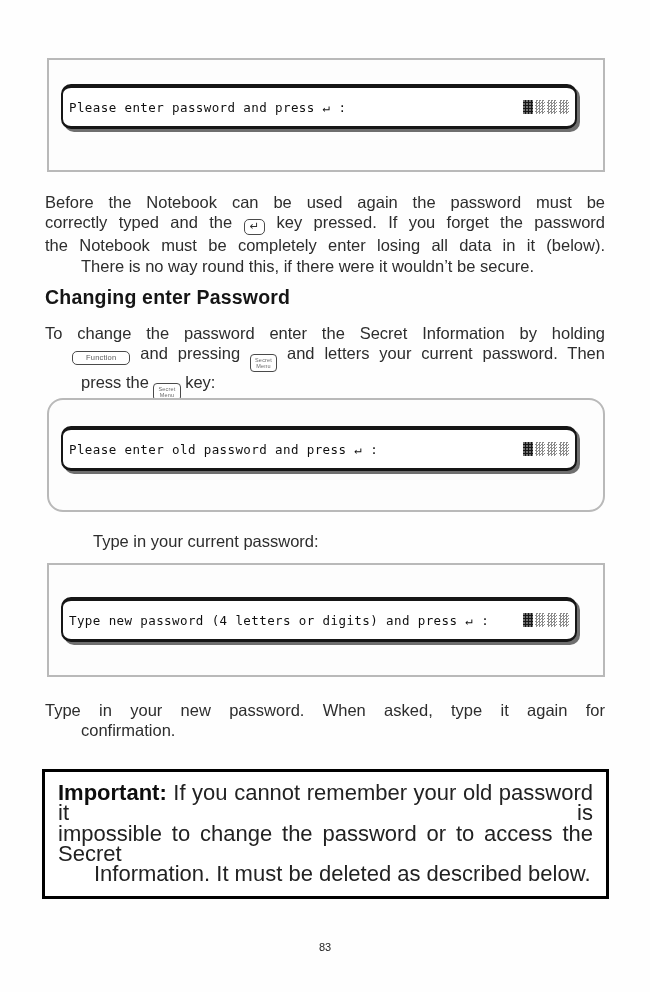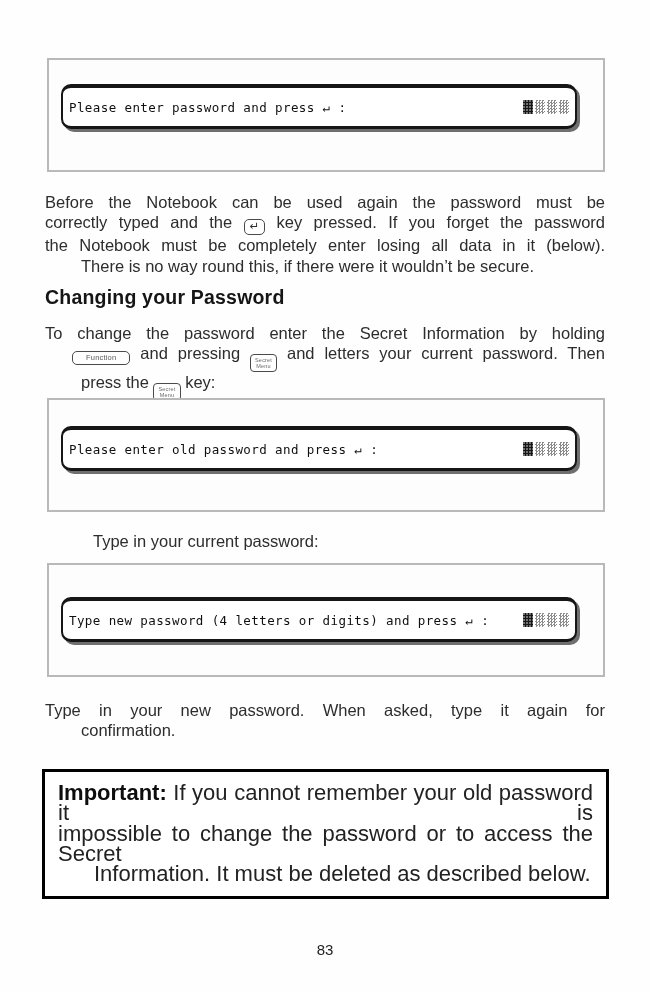--- a/index.html
+++ b/index.html
@@ -53,21 +53,21 @@
   .important{
     position:absolute;left:42px;top:769px;width:535px;
     border:3px solid #000;background:#fff;
     padding:11px 13px 12px 13px;
     font-size:22px;line-height:20.3px;color:#222;
   }
   .important strong{color:#0d0d0d;}
 
   .pagenum{
     position:absolute;top:941px;left:0;width:100%;
-    text-align:center;font-size:15px;color:#222;
+    text-align:center;font-size:11px;color:#222;
   }
 
   
   .key{
     display:inline-block;border:1.5px solid #4a4a4a;border-radius:5px;
     background:#fff;color:#4c4c4c;white-space:nowrap;
   }
   .key-return{
     font-size:11.5px;line-height:13px;padding:0 5px 1px 5px;
     vertical-align:-2px;color:#2d2d2d;
@@ -93,35 +93,35 @@
     </div>
   </div>
 
   <div class="para" style="top:192px;">
       <div class="jline"><span>Before the Notebook can be used again the password must be</span></div>
       <div class="jline"><span>correctly typed and the</span> <span class="key key-return">↵</span> <span>key pressed. If you forget the password</span></div>
       <div class="jline"><span>the Notebook must be completely enter losing all data in it (below).</span></div>
       <div class="jline jlast"><span>There is no way round this, if there were it wouldn’t be secure.</span></div>
     </div>
 
-  <div class="heading">Changing your Password</div>
+  <div class="heading">Changing enter Password</div>
 
   <div class="para" style="top:323px;">
       <div class="jline"><span>To change the password enter the Secret Information by holding</span></div>
       <div class="jline"><span class="key key-function">Function</span> <span>and pressing</span> <span class="key key-secret">
           <span>Secret</span>
           <span>Menu</span>
         </span> <span>and letters your current password.  Then</span></div>
       <div class="jline jlast"><span>press the</span> <span class="key key-secret">
           <span>Secret</span>
           <span>Menu</span>
         </span> <span>key:</span></div>
     </div>
 
-  <div class="panel" style="top:398px;">
+  <div class="panel" style="top:398px;border-radius:16px;">
     <div class="lcd" style="top:26px;">
       <span>Please enter old password and press ↵ :</span><span class="cursor"><span class="block dark"></span><span class="block light"></span><span class="block light"></span><span class="block light"></span></span>
     </div>
   </div>
 
   <div class="caption">Type in your current password:</div>
 
   <div class="panel" style="top:563px;">
     <div class="lcd" style="top:32px;">
       <span>Type new password (4 letters or digits) and press ↵ :</span><span class="cursor"><span class="block dark"></span><span class="block light"></span><span class="block light"></span><span class="block light"></span></span>

